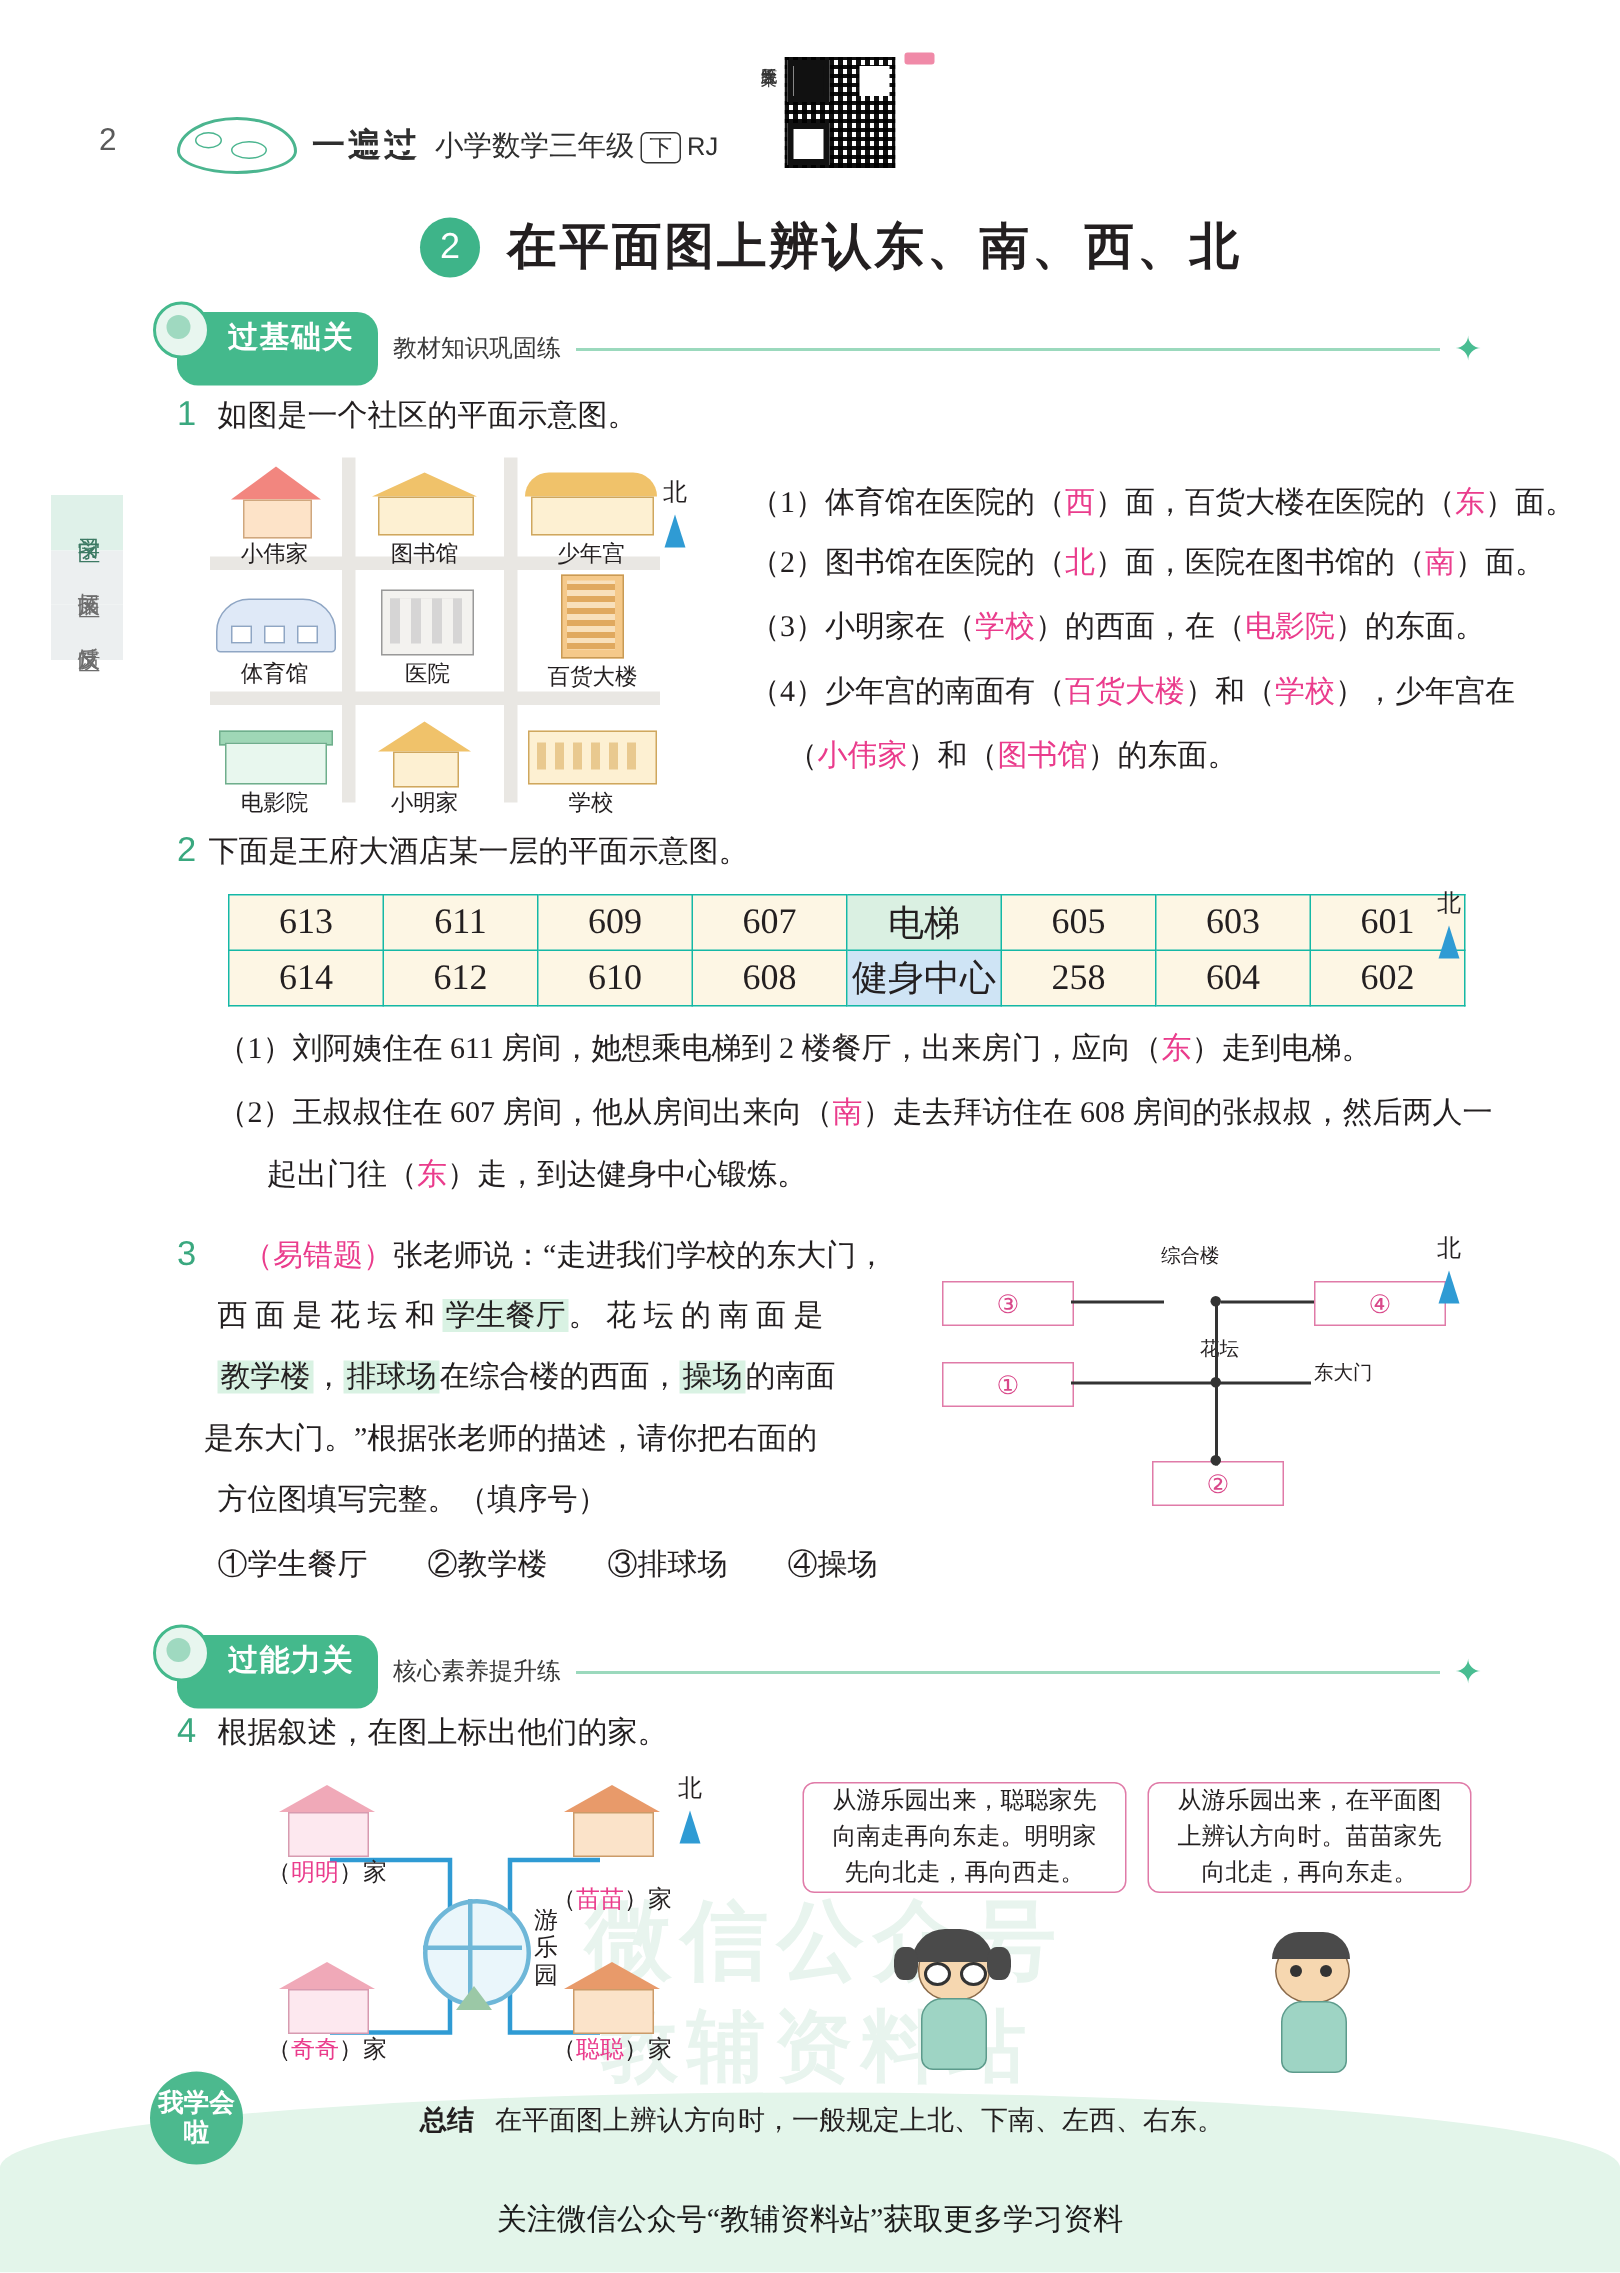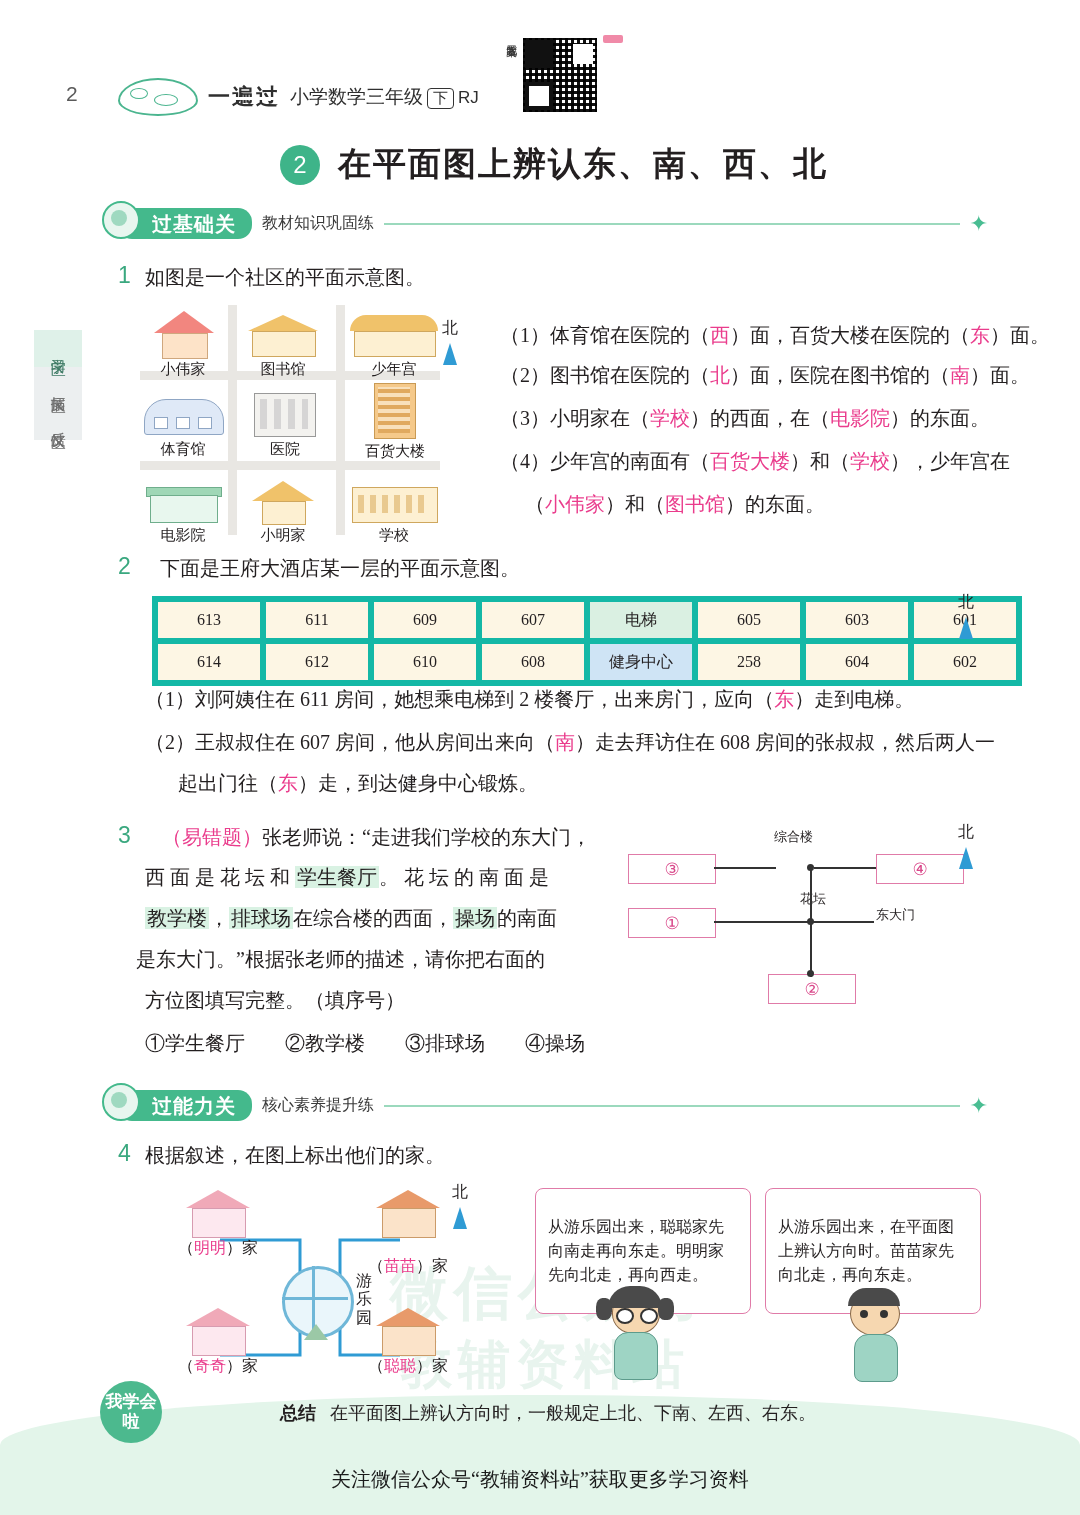--- a/index.html
+++ b/index.html
@@ -35,21 +35,21 @@
   .qr:after{left:2px;bottom:2px;}
   .qr-side{background:#f08aa8;color:#fff;font-size:12px;writing-mode:vertical-rl;padding:4px 3px;margin-left:3px;line-height:1.2;border-radius:2px;}
 
   
   .title-row{position:absolute;left:280px;top:142px;display:flex;align-items:center;gap:18px;}
   .title-badge{width:40px;height:40px;border-radius:50%;background:#3eb489;color:#fff;font-size:24px;display:flex;align-items:center;justify-content:center;font-family:"Liberation Sans",sans-serif;}
   .title-text{font-size:33px;font-weight:bold;letter-spacing:2px;}
 
   
   .banner{position:absolute;left:118px;display:flex;align-items:center;gap:10px;width:870px;}
-  .banner .tag{background:#44b98c;color:#fff;font-size:20px;font-weight:bold;padding:3px 16px 1px 34px;border-radius:14px;position:relative;letter-spacing:1px;}
+  .banner .tag{background:#44b98c;color:#fff;font-size:20px;font-weight:bold;padding:3px 16px 19px 34px;border-radius:14px;position:relative;letter-spacing:1px;}
   .banner .tag:before{content:"";position:absolute;left:-16px;top:-7px;width:34px;height:34px;border-radius:50%;background:#e8f6ef;border:2px solid #44b98c;}
   .banner .tag:after{content:"";position:absolute;left:-7px;top:2px;width:16px;height:16px;border-radius:50%;background:#9fd9c0;}
   .banner .sub{font-size:16px;color:#3a3a3a;font-family:"Liberation Sans",sans-serif;}
   .banner .line{flex:1;height:2px;background:#9bd9bd;}
   .star-ico{color:#49bd92;font-size:22px;}
 
   
   .sidetabs{position:absolute;left:34px;top:330px;width:48px;}
   .sidetab{width:48px;background:#dff1e9;color:#3d7a64;font-size:15px;text-align:center;padding:10px 0;letter-spacing:2px;line-height:1.1;}
   .sidetab span{writing-mode:vertical-rl;display:inline-block;}
@@ -63,34 +63,34 @@
 
   
   .map1{position:absolute;left:140px;top:305px;width:300px;height:230px;}
   .bld{position:absolute;text-align:center;font-size:15px;}
   .bld .cap{margin-top:3px;display:block;}
   .north{position:absolute;font-size:16px;text-align:center;}
   .needle{width:0;height:0;border-left:7px solid transparent;border-right:7px solid transparent;border-bottom:22px solid #2f9bd4;margin:4px auto 0;}
 
   
   .hotel{position:absolute;left:152px;top:596px;border-collapse:collapse;}
-  .hotel td{border:6px solid #14b8a6;width:100px;height:34px;text-align:center;font-size:16px;background:#fdf6e4;}
+  .hotel td{border:1px solid #14b8a6;width:100px;height:34px;text-align:center;font-size:24px;background:#fdf6e4;}
   .hotel td.elev{background:#daf0e2;}
   .hotel td.gym{background:#cfe4f5;}
 
   
   .d3{position:absolute;left:628px;top:828px;width:360px;height:160px;}
   .dbox{position:absolute;border:1.4px solid #e07ba8;background:#fff;width:86px;height:28px;display:flex;align-items:center;justify-content:center;font-size:17px;color:#d9488a;}
   .dline{position:absolute;background:#333;}
   .dot{position:absolute;width:7px;height:7px;background:#333;border-radius:50%;}
   .dlabel{position:absolute;font-size:13px;}
 
   
   .m4{position:absolute;left:150px;top:1180px;width:360px;height:230px;}
-  .bubble{position:absolute;border:1.5px solid #e07ba8;border-radius:8px;padding:26px 12px;font-size:16px;line-height:1.5;background:#fff;}
+  .bubble{position:absolute;border:1.5px solid #e07ba8;border-radius:8px;padding:0 12px;font-size:16px;line-height:1.5;background:#fff;text-align:center;}
   .kid{position:absolute;}
 
   
   .green-wave{position:absolute;left:0;bottom:0;width:1080px;height:120px;background:#e3f5ea;border-top-left-radius:60% 60px;border-top-right-radius:60% 60px;}
   .sum-badge{position:absolute;left:100px;bottom:72px;width:62px;height:62px;border-radius:50%;background:#4cb98e;color:#fff;font-size:17px;display:flex;align-items:center;justify-content:center;text-align:center;line-height:1.15;font-weight:bold;}
   .sum-text{position:absolute;left:280px;bottom:90px;font-size:18px;}
   .sum-text b{margin-right:14px;}
   .footnote{position:absolute;left:0;bottom:22px;width:1080px;text-align:center;font-size:20px;color:#1b1b1b;}
 
   .watermark{position:absolute;left:390px;top:1255px;font-size:58px;color:#e8f4ee;font-weight:bold;letter-spacing:6px;pointer-events:none;}
@@ -234,21 +234,21 @@
     <span>（3）小明家在（</span><span class="ans">学校</span><span>）的西面，在（</span><span class="ans">电影院</span><span>）的东面。</span>
   </div>
   <div class="qtext" style="left:500px;top:446px">
     <span>（4）少年宫的南面有（</span><span class="ans">百货大楼</span><span>）和（</span><span class="ans">学校</span><span>），少年宫在</span>
   </div>
   <div class="qtext" style="left:525px;top:489px">
     <span>（</span><span class="ans">小伟家</span><span>）和（</span><span class="ans">图书馆</span><span>）的东面。</span>
   </div>
 
   <div class="qnum" style="left:118px;top:553px">2</div>
-  <div class="qtext" style="left:160px;top:553px">下面是王府大酒店某一层的平面示意图。</div>
+  <div class="qtext" style="left:139px;top:553px">下面是王府大酒店某一层的平面示意图。</div>
 
   <table class="hotel">
     <tbody>
         <tr>
       <td>613</td>
       <td>611</td>
       <td>609</td>
       <td>607</td>
       <td class="elev">电梯</td>
       <td>605</td>

